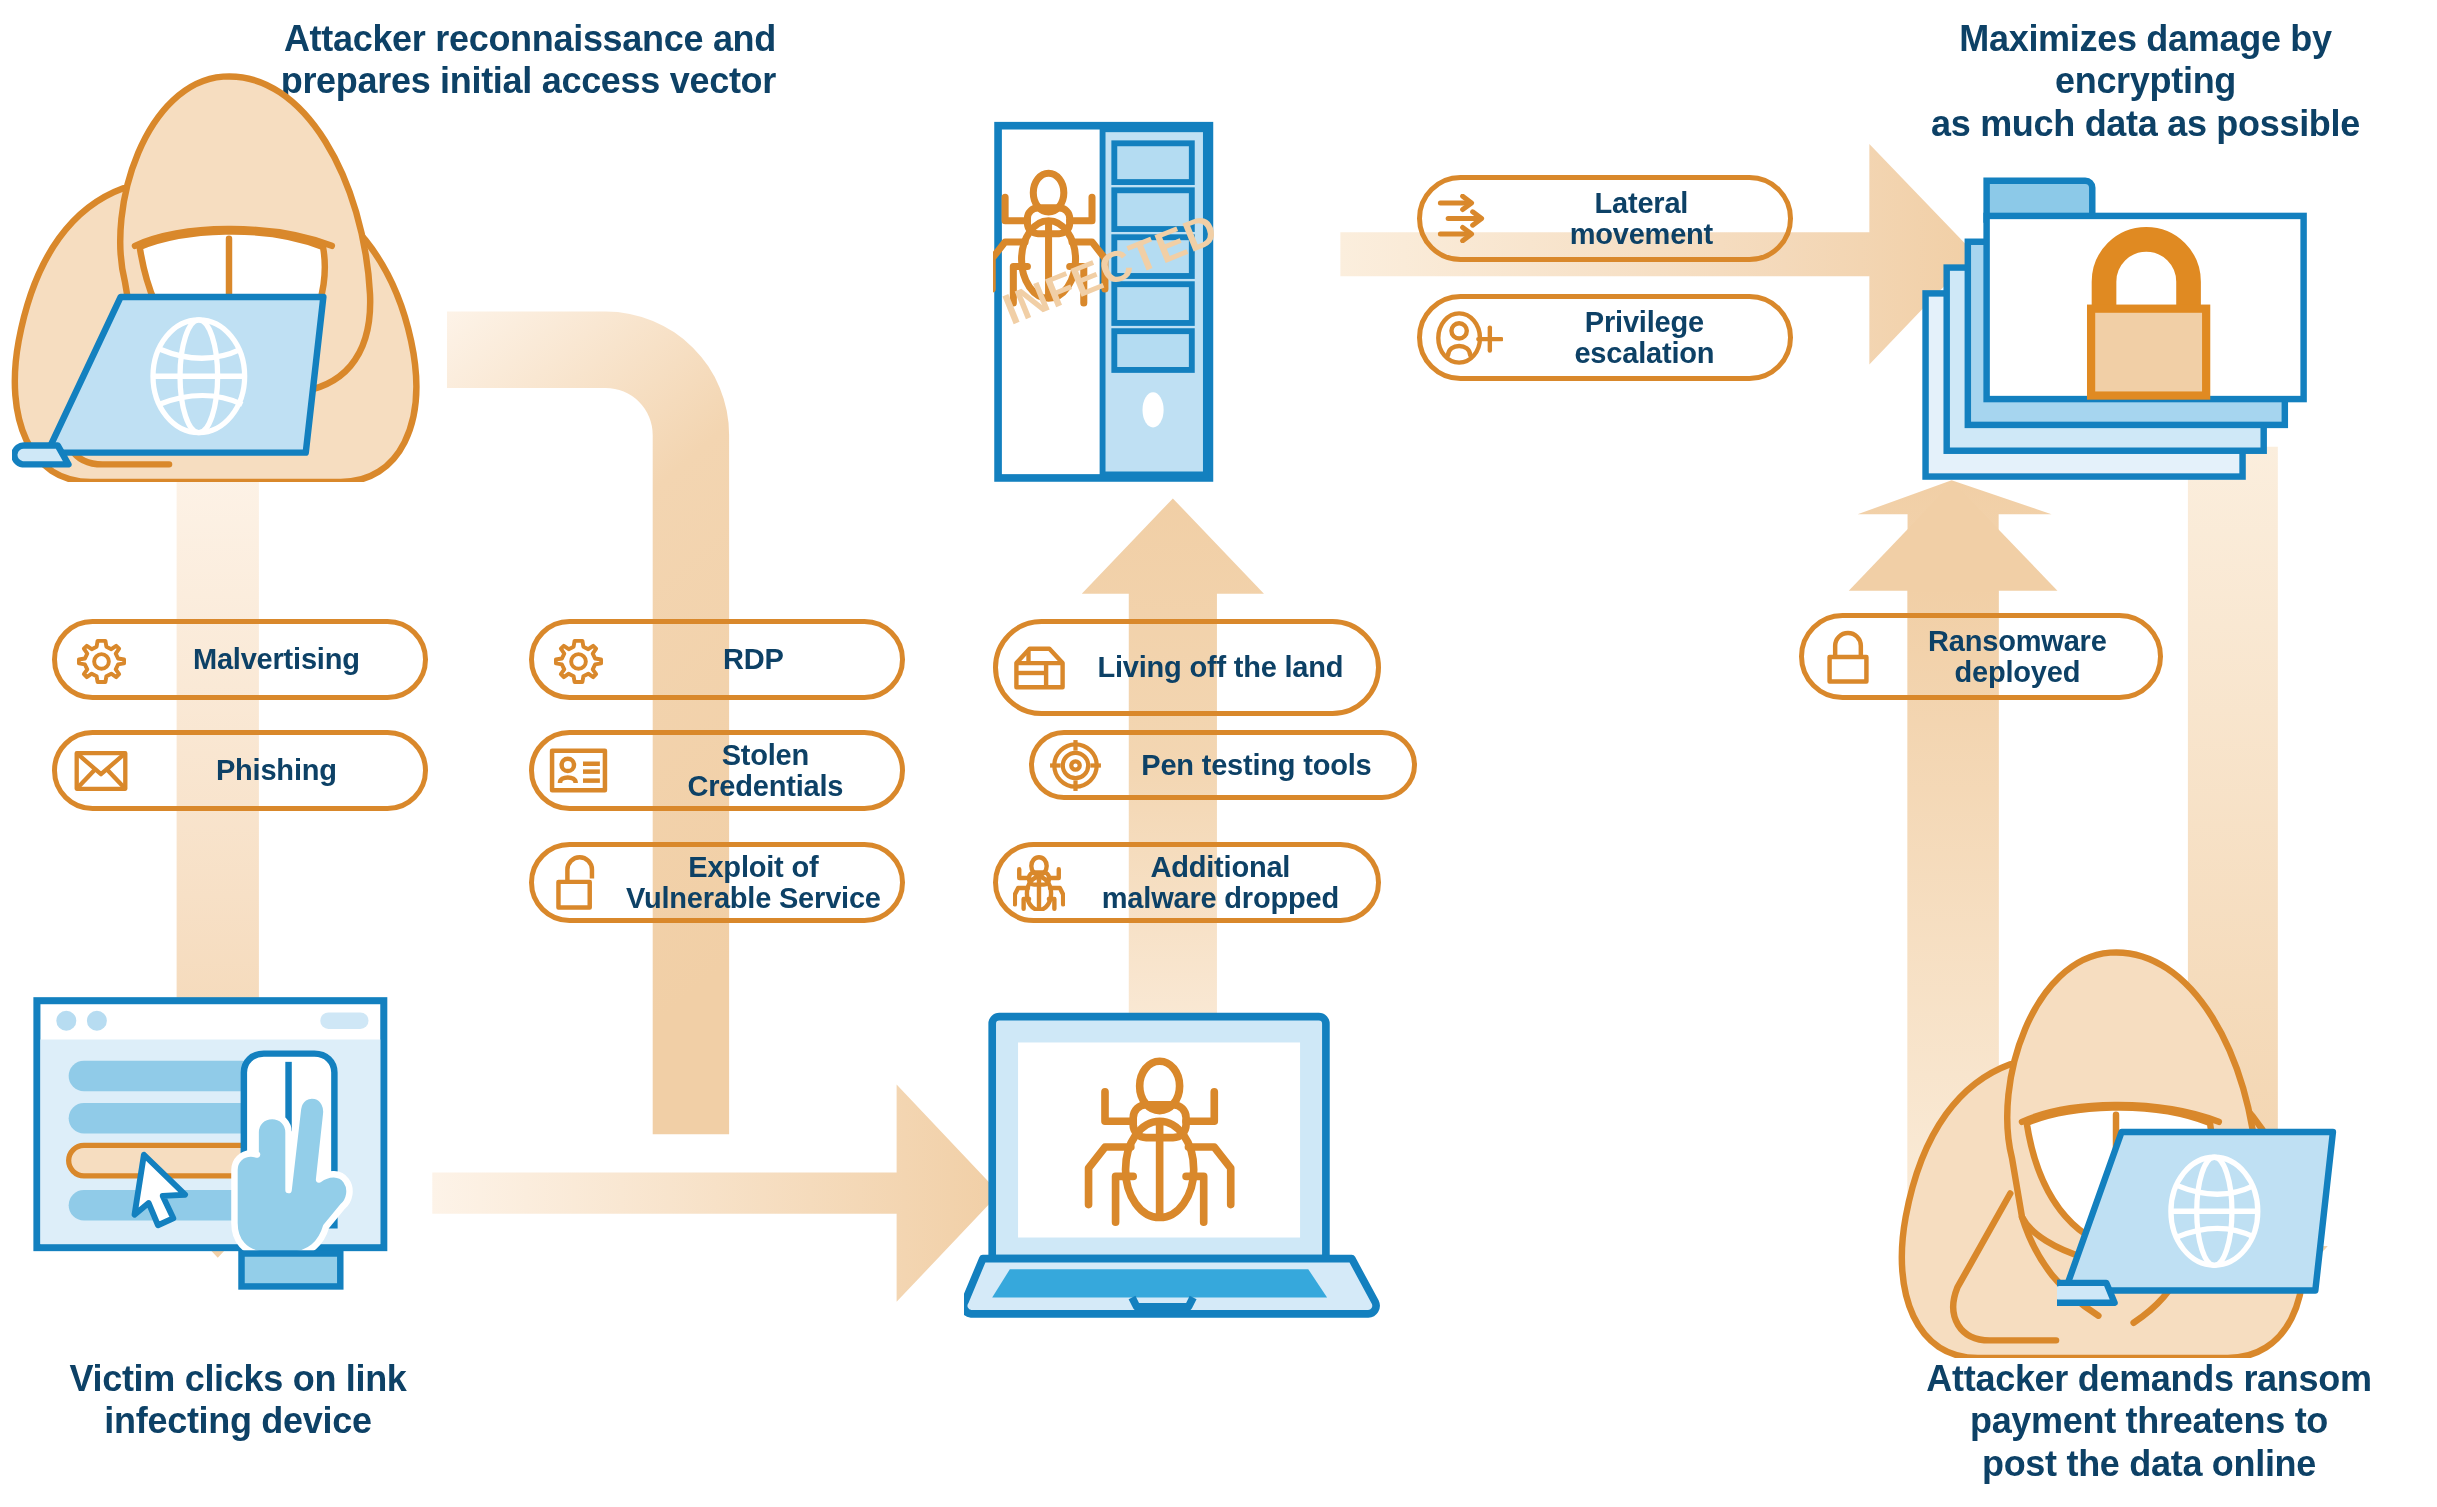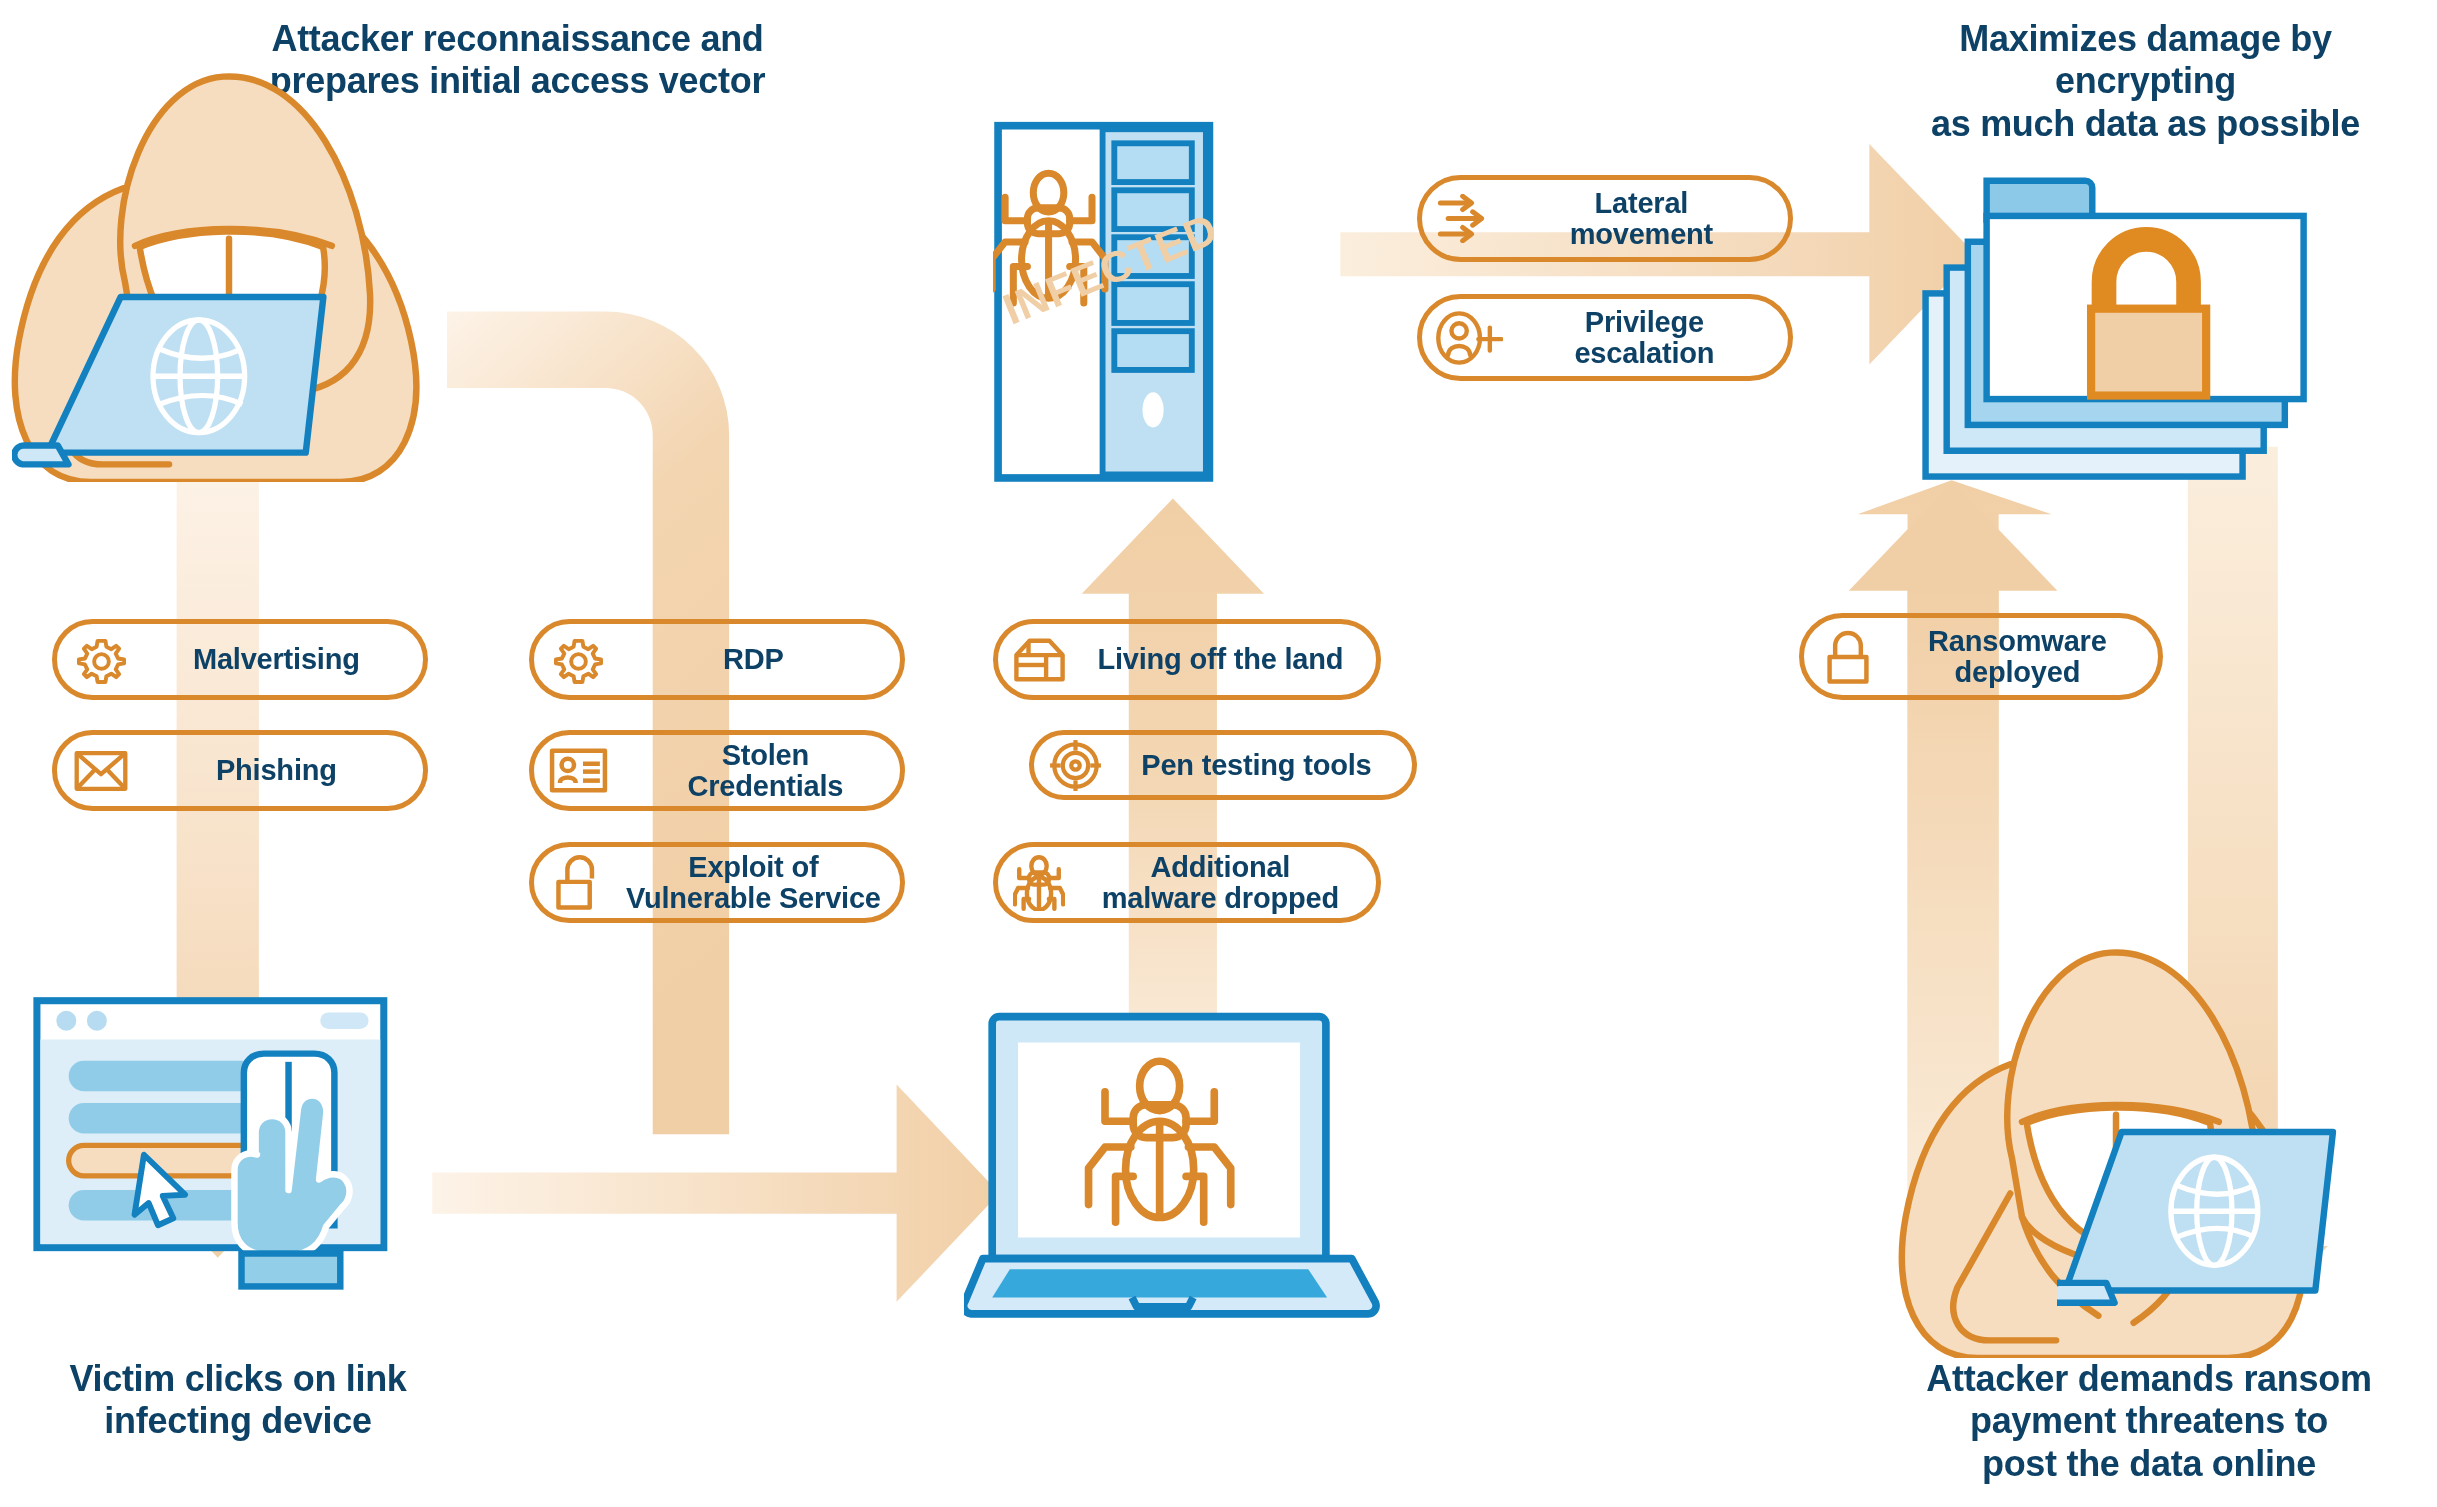--- a/index.html
+++ b/index.html
@@ -10,21 +10,21 @@
   .heading{
     position:absolute;
     color:#0d4166;
     font-weight:bold;
     font-family:"Liberation Sans",sans-serif;
     text-align:center;
     line-height:1.18;
     letter-spacing:-0.3px;
     white-space:pre-line;
   }
-  #heading-attacker-recon{left:259px;top:17.6px;width:517px;font-size:36px;}
+  #heading-attacker-recon{left:259px;top:17.6px;width:517px;font-size:36px;text-align:right;}
   #heading-maximizes{left:1869px;top:17.6px;width:553px;font-size:36px;}
   #caption-victim{left:0px;top:1358px;width:476px;font-size:36px;}
   #caption-ransom{left:1858px;top:1358px;width:582px;font-size:36px;}
 
   
   .pill{
     position:absolute;
     box-sizing:border-box;
     border:5.3px solid #d9882b;
     border-radius:587px;
@@ -331,21 +331,21 @@
     <span class="pill-icon" style="width:88px;">
       <svg width="48" height="56" viewBox="0 0 86 100" fill="none" stroke="#d9882b" stroke-width="8" stroke-linejoin="round">
         <path d="M24,48 L24,26 A22,22 0 0 1 68,26 L68,42"></path>
         <rect x="8" y="48" width="56" height="46"></rect>
       </svg>
     </span>
     <span class="pill-label">Exploit of
 Vulnerable Service</span>
   </div>
 
-  <div class="pill" style="left:993px;top:619px;width:388px;height:81px;">
+  <div class="pill" style="left:993px;top:619px;width:388px;height:97px;">
     <span class="pill-icon" style="width:82px;">
       <svg width="55" height="47" viewBox="0 0 100 84" fill="none" stroke="#d9882b" stroke-width="8" stroke-linejoin="round">
         <path d="M8,34 L8,78 L92,78 L92,34 L68,8 L32,8 Z"></path>
         <line x1="8" y1="34" x2="92" y2="34"></line>
         <line x1="8" y1="52" x2="62" y2="52"></line>
         <line x1="62" y1="34" x2="62" y2="78"></line>
         <path d="M30,12 L30,34"></path>
       </svg>
     </span>
     <span class="pill-label">Living off the land</span>

